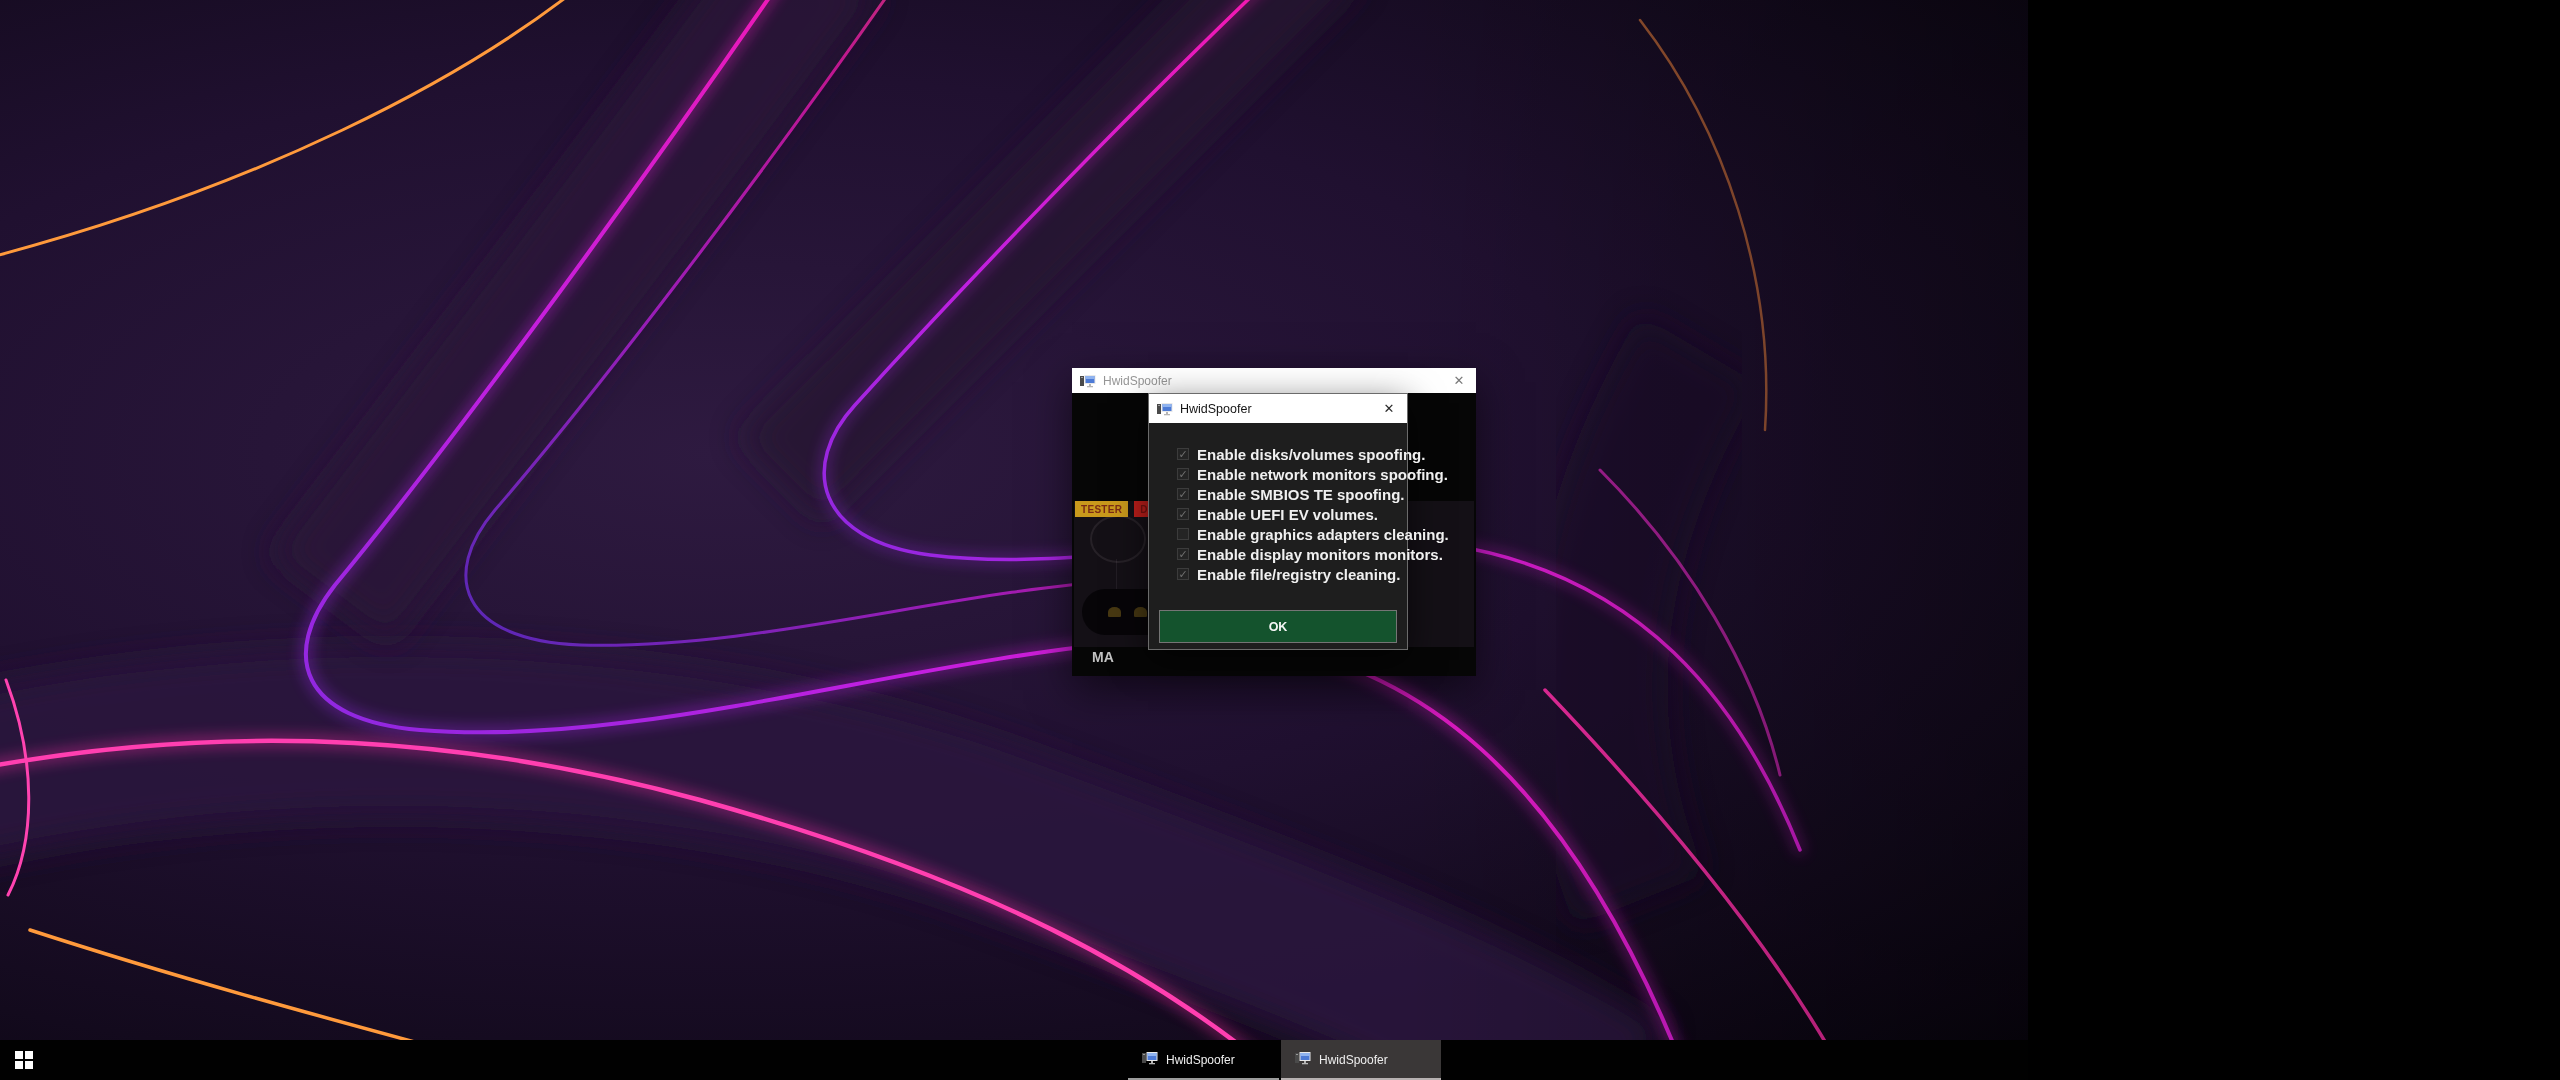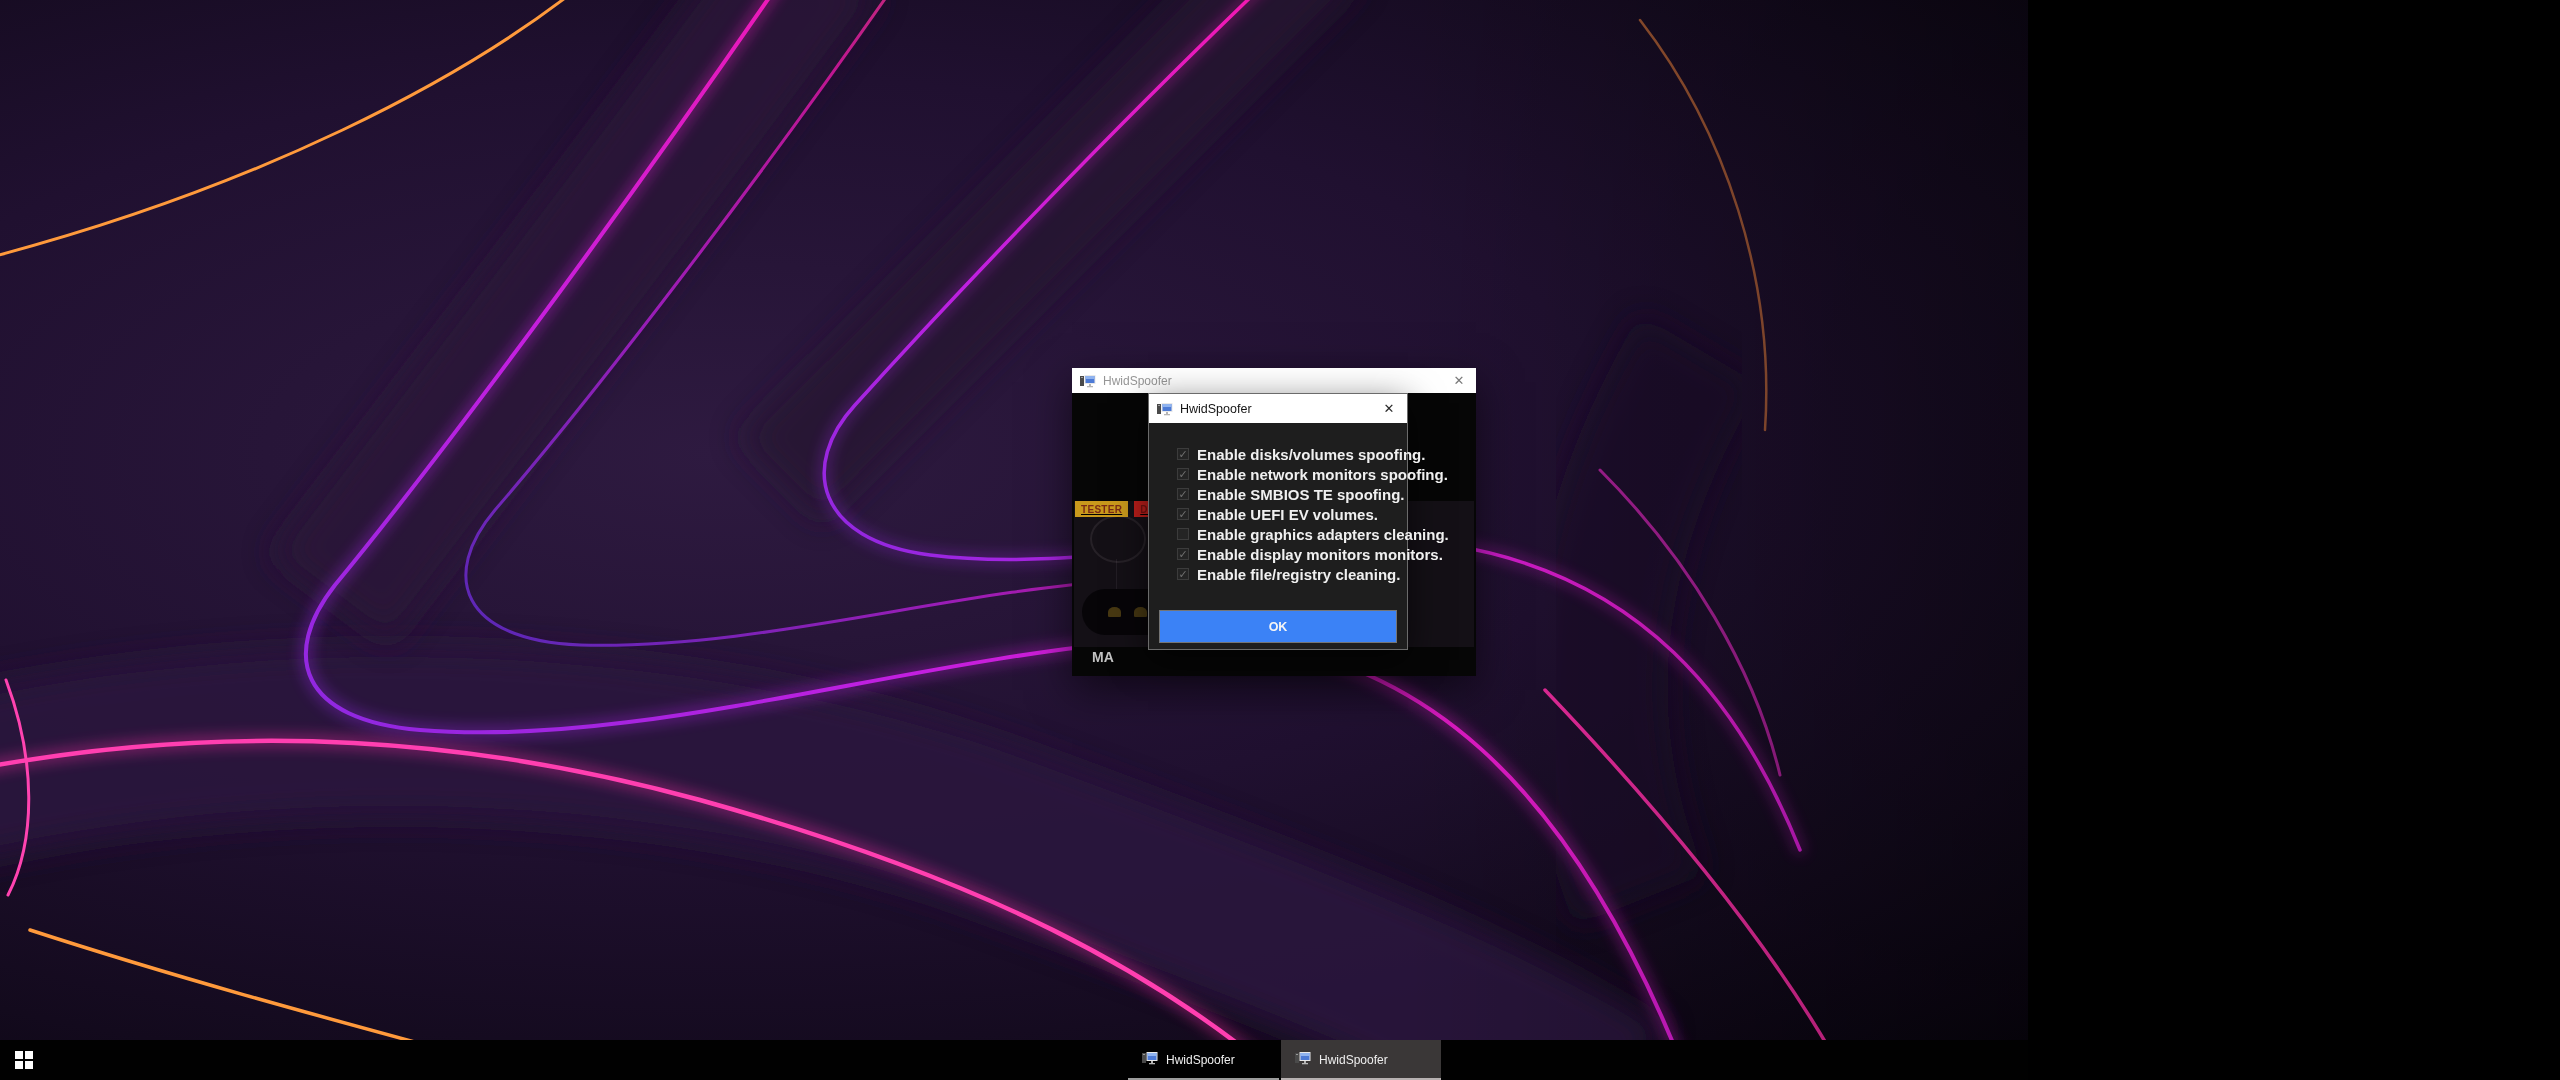--- a/index.html
+++ b/index.html
@@ -22,37 +22,37 @@
   #main-body{position:absolute;left:0;top:25px;right:0;bottom:0;background:#060606;overflow:hidden;}
   #ad-image{position:absolute;left:2px;top:108px;width:400px;height:146px;background:#141016;overflow:hidden;}
   #ad-image .balloon{position:absolute;left:16px;top:14px;width:52px;height:44px;border-radius:50%;
     border:2px solid rgba(210,190,200,0.10);}
   #ad-image .balloon-line{position:absolute;left:42px;top:58px;width:1px;height:30px;background:rgba(210,190,200,0.08);}
   #ad-image .cat{position:absolute;left:8px;top:88px;width:130px;height:46px;border-radius:24px;
     background:rgba(5,4,6,0.85);}
   #ad-image .eye{position:absolute;top:106px;width:13px;height:10px;border-radius:50% 50% 10% 10%;
     background:rgba(150,120,30,0.45);}
   #ad-image .eye.l{left:34px;} #ad-image .eye.r{left:60px;}
-  #badge-row{position:absolute;left:3px;top:108px;display:flex;gap:6px;text-decoration:underline;}
+  #badge-row{position:absolute;left:3px;top:108px;display:flex;gap:6px;}
   .badge{font-size:10px;font-weight:bold;padding:3px 6px 2px 6px;letter-spacing:.3px;}
   #badge-tester{background:#c9991c;color:#7c2b16;}
   #badge-devel{background:#c11f1b;color:#7a1210;}
   #ma-text{position:absolute;left:20px;top:256px;font-size:14px;font-weight:bold;color:#dcdcdc;opacity:.88;}
 
   
   #dialog{left:1148px;top:393px;width:260px;height:257px;background:#1e1e1e;
     border:1px solid #6b6b6b;box-sizing:border-box;box-shadow:0 10px 34px rgba(0,0,0,.6);}
   #dialog .titlebar{height:29px;}
   #dialog .ttext{color:#141414;font-size:12.5px;}
   #dialog .tclose{color:#2a2a2a;width:36px;}
   .opt-row{position:absolute;left:28px;height:20px;display:flex;align-items:center;gap:8px;}
   .cbox{width:12px;height:12px;background:#242424;border:1px solid #3c3c3c;box-sizing:border-box;
     display:flex;align-items:center;justify-content:center;font-size:11px;color:#707070;line-height:1;}
   .opt-label{font-size:15px;font-weight:bold;color:#f0f0f0;white-space:nowrap;}
-  #ok-button{position:absolute;left:10px;top:216px;width:238px;height:33px;background:#3b82f6;
+  #ok-button{position:absolute;left:10px;top:216px;width:238px;height:33px;background:#14532d;
     border:1px solid #757575;box-sizing:border-box;display:flex;align-items:center;justify-content:center;
     font-size:12.5px;font-weight:bold;color:#f5f5f5;}
 
   
   #taskbar{position:absolute;left:0;top:1040px;width:2560px;height:40px;background:#010101;}
   #start-button{position:absolute;left:0;top:0;width:48px;height:40px;display:flex;align-items:center;justify-content:center;}
   #start-logo{display:grid;grid-template-columns:8px 8px;grid-template-rows:8px 8px;gap:2px;}
   #start-logo div{background:#fff;}
   .task-btn{position:absolute;top:0;height:40px;display:flex;align-items:center;padding-left:14px;box-sizing:border-box;}
   .task-btn .tb-label{margin-left:8px;font-size:12px;color:#eeeeee;white-space:nowrap;}

